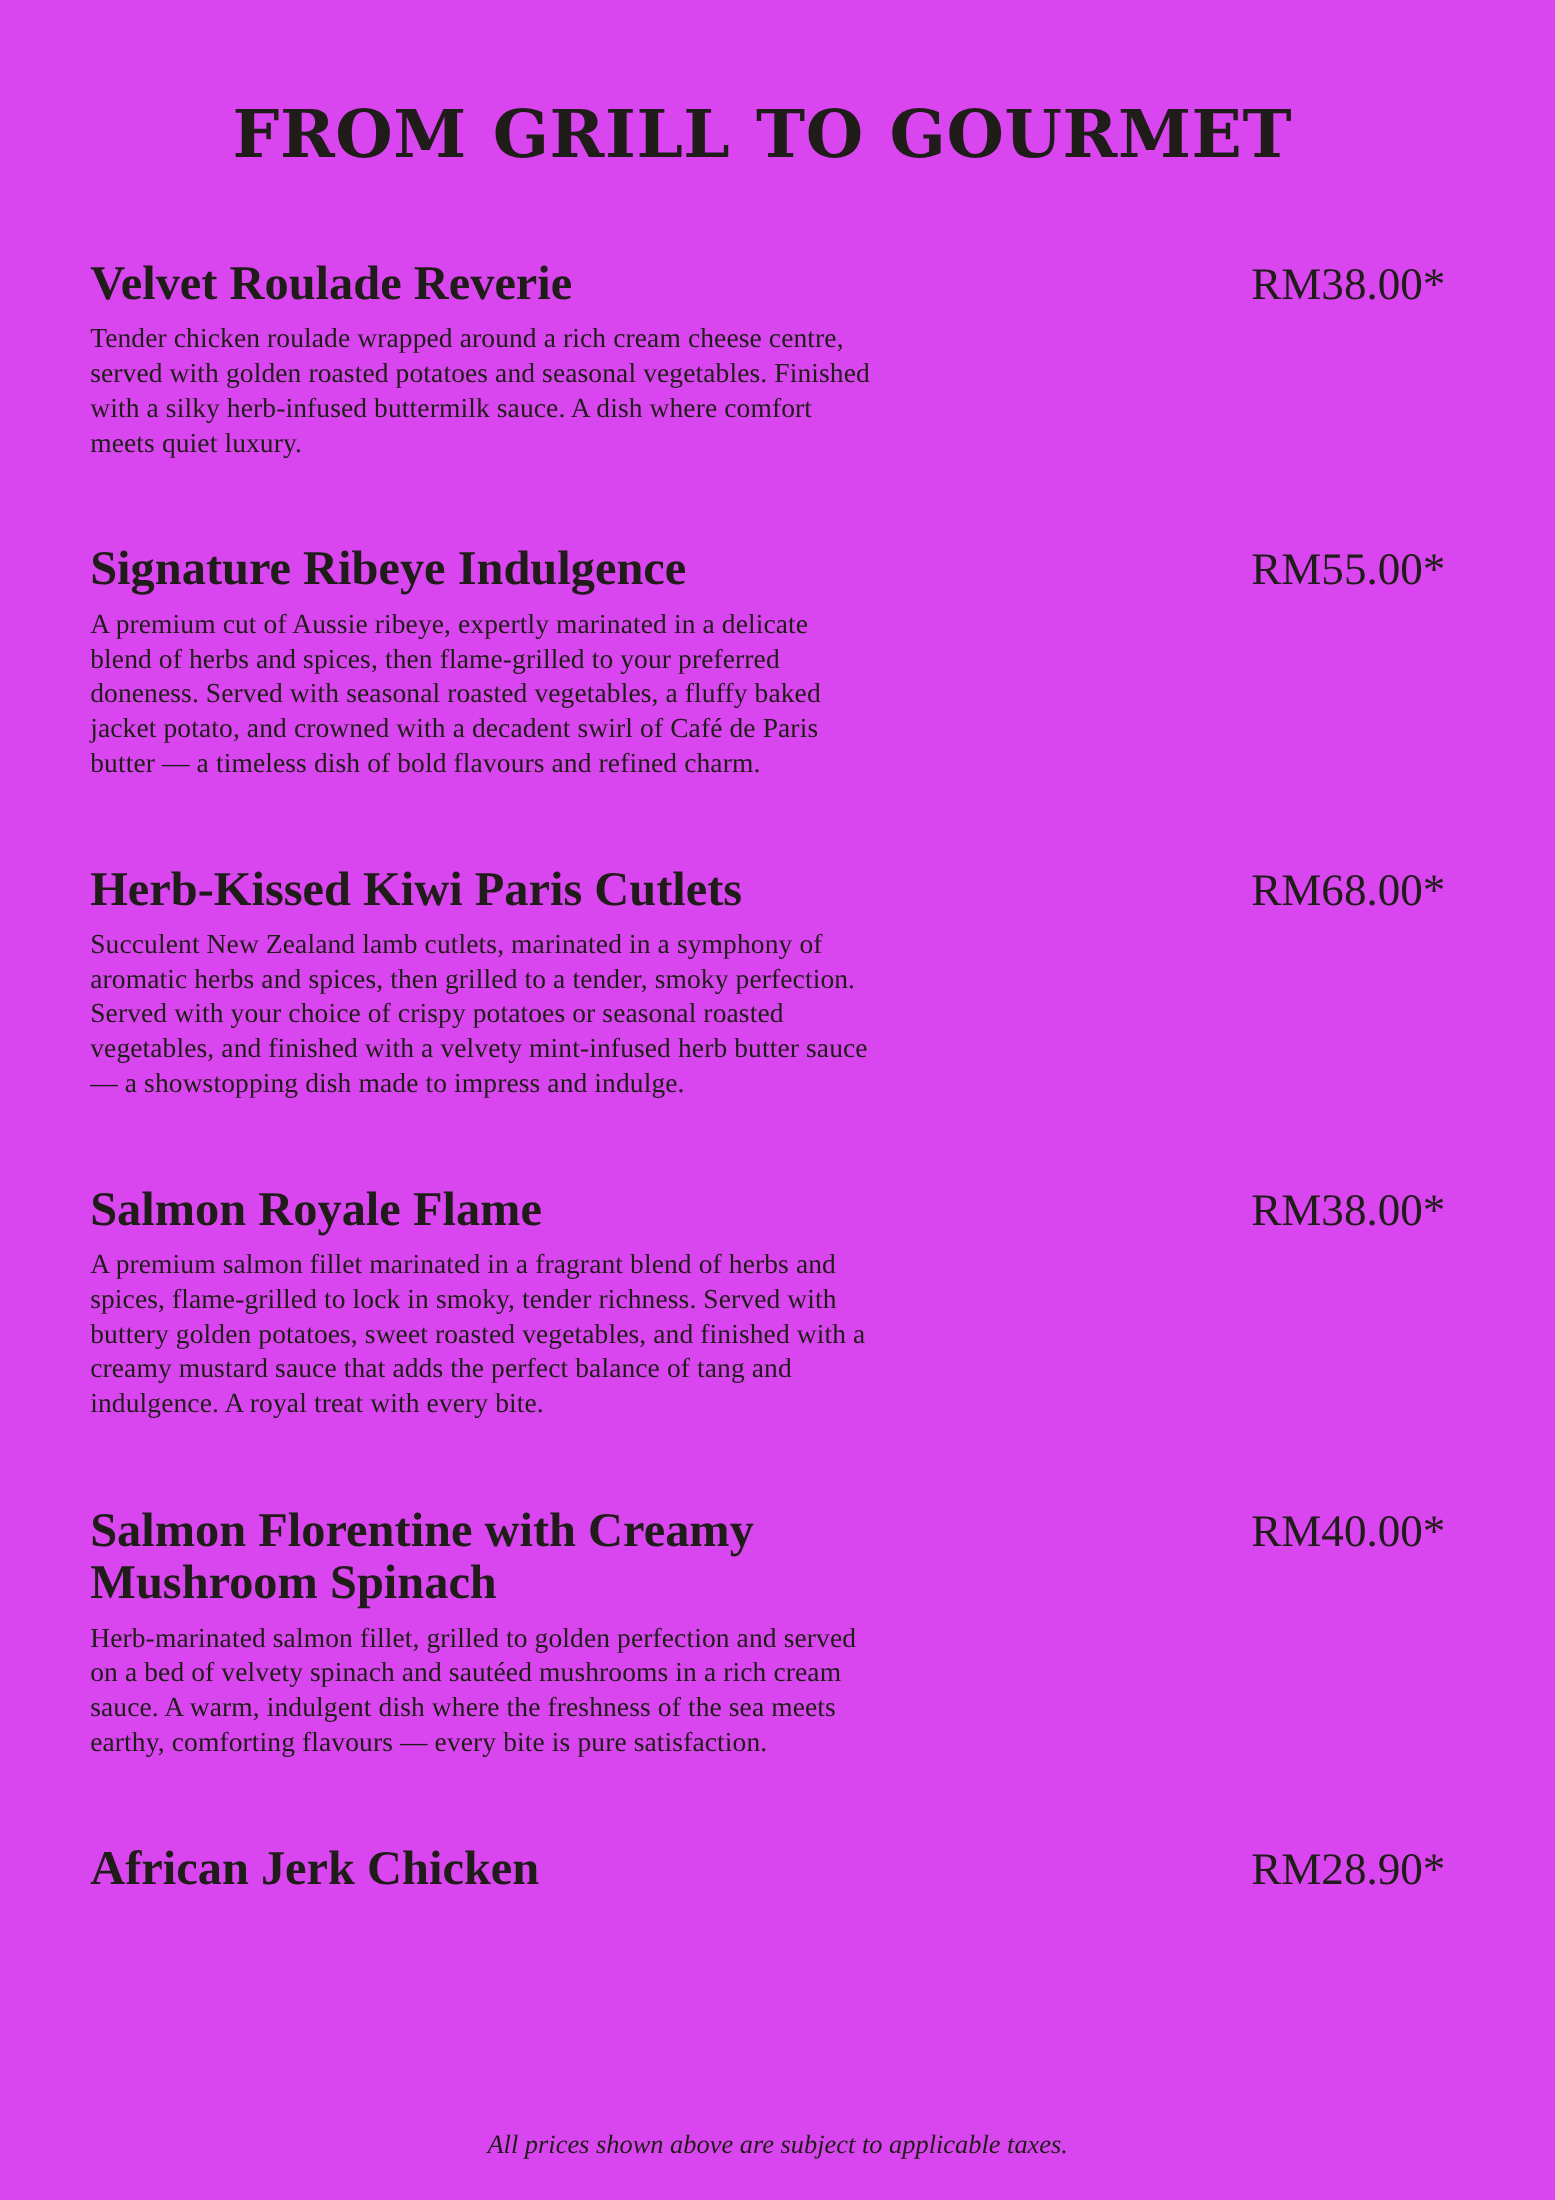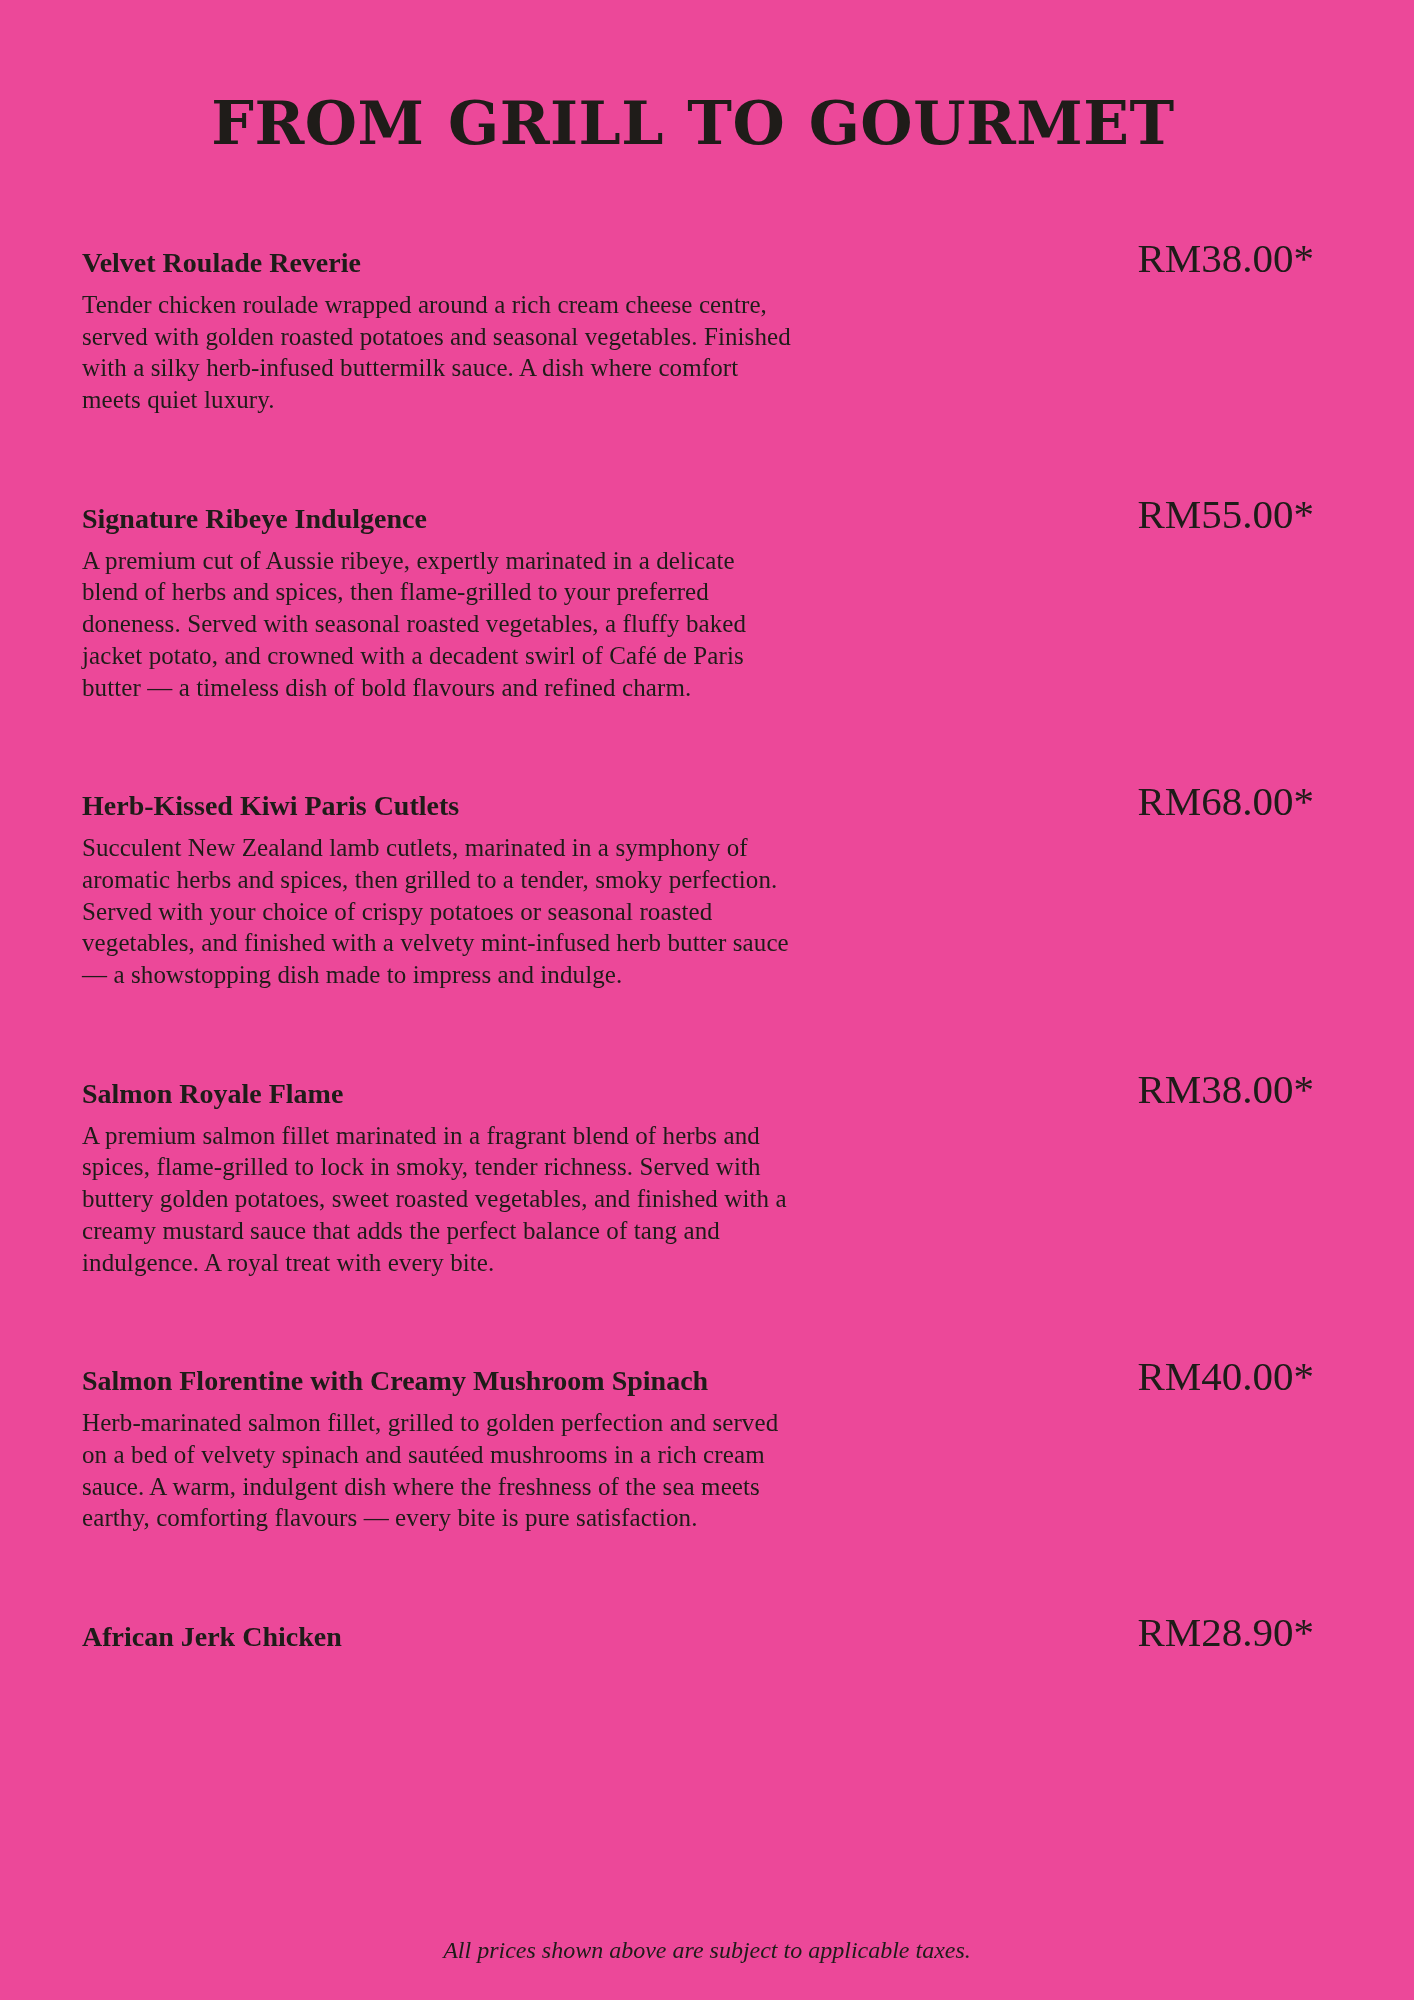--- a/index.html
+++ b/index.html
@@ -7,21 +7,21 @@
     width: 1414px;
     background: #fbefe3;
   }
   body {
     font-family: "Liberation Serif", serif;
     color: #1f1c19;
   }
   .page {
     width: 1414px;
     height: 2000px;
-    background: #ec4899;
+    background: #d946ef;
     display: flex;
     flex-direction: column;
     padding: 88px 100px 34px 82px;
   }
   .page-title {
     text-align: center;
     font-family: "DejaVu Serif", serif;
     font-weight: 700;
     font-size: 60px;
     letter-spacing: 0.5px;
@@ -39,21 +39,21 @@
     align-items: baseline;
     justify-content: space-between;
     margin-bottom: 74px;
   }
   .item-left {
     max-width: 715px;
   }
   .dish-name {
     font-family: "Liberation Serif", serif;
     font-weight: 700;
-    font-size: 28px;
+    font-size: 44px;
     line-height: 1.1;
     margin-bottom: 10px;
     letter-spacing: 0px;
   }
   .dish-desc {
     font-family: "Liberation Serif", serif;
     font-weight: 400;
     font-size: 25px;
     line-height: 1.27;
     letter-spacing: 0.1px;

